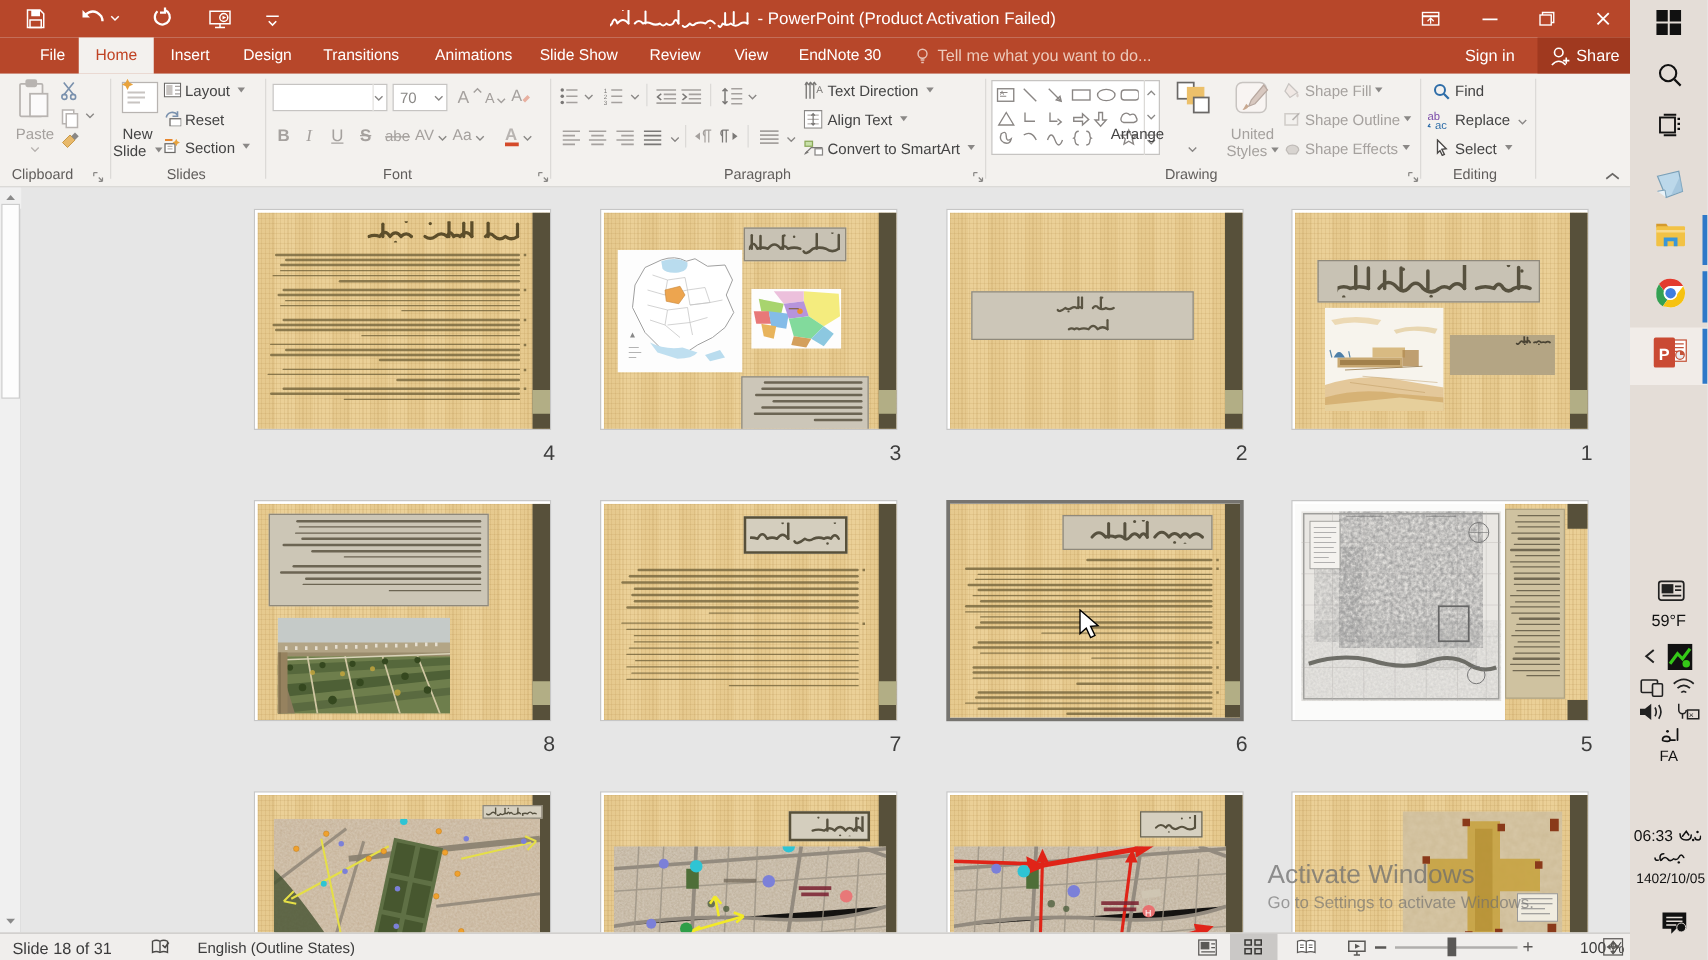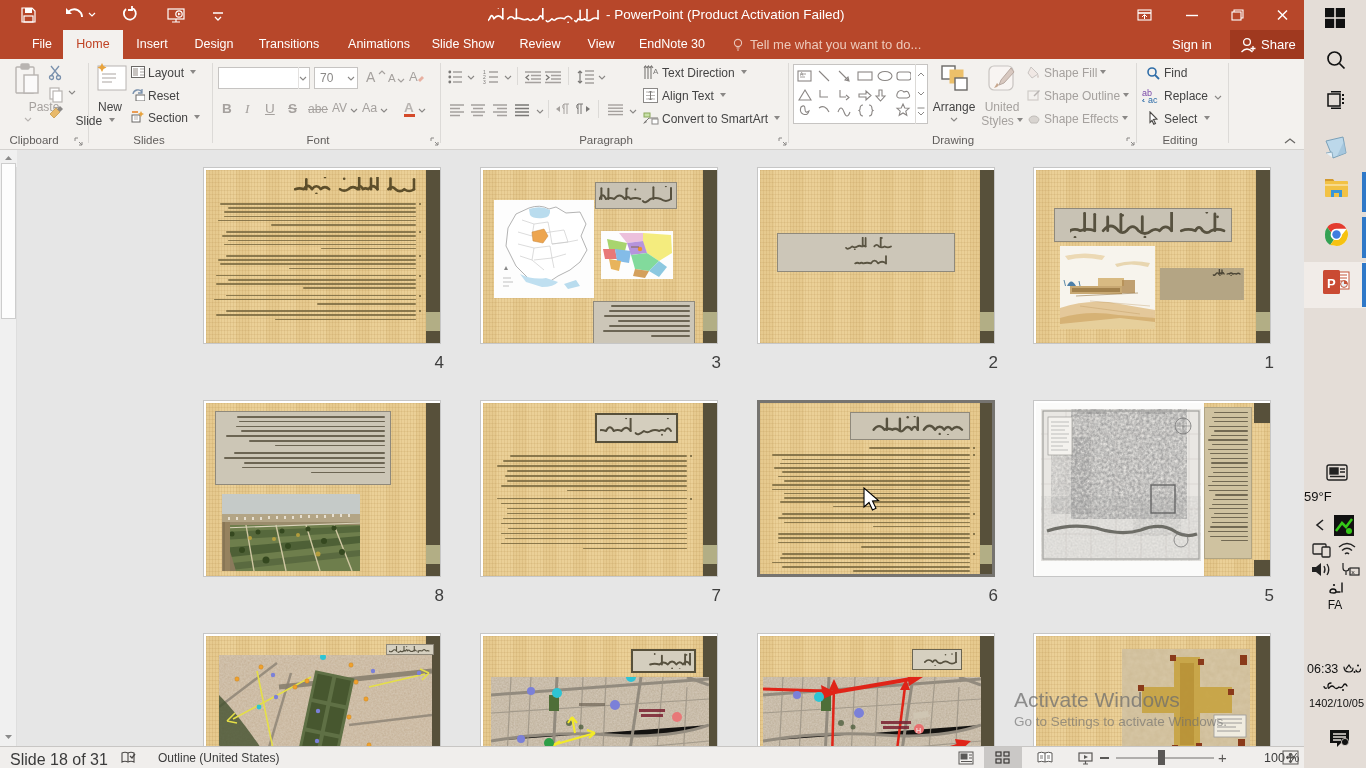--- a/index.html
+++ b/index.html
@@ -90,21 +90,21 @@
       <div class="abs" style="left:1261px;top:7px;font-size:13px;color:#fff">Share</div>
     </div>
     <div class="abs" style="left:0;top:59px;width:1304px;height:91px;background:#f3f1ee;border-bottom:1px solid #d4d2cf"></div>
     <svg class="abs" style="left:12px;top:63px" width="32" height="36" viewBox="0 0 32 36">
       <g stroke="#b8b4b1" stroke-width="1.4" fill="#f6f4f2">
         <rect x="4" y="4" width="18" height="26" rx="1"></rect>
         <rect x="9" y="1" width="8" height="5" rx="1" fill="#b8b4b1"></rect>
         <rect x="12" y="12" width="14" height="18" fill="#fbfafa"></rect>
       </g>
     </svg>
-    <div class="abs" style="left:16px;top:100px;width:56px;text-align:center;font-size:12px;color:#a5a19e">Paste</div>
+    <div class="abs" style="left:0px;top:100px;width:56px;text-align:center;font-size:12px;color:#a5a19e">Paste</div>
     <svg class="abs" style="left:24px;top:117px" width="8" height="5" viewBox="0 0 8 5">
       <path d="M1 1 l3 3 l3 -3" stroke="#b8b4b1" fill="none" stroke-width="1.1"></path>
     </svg>
     <svg class="abs" style="left:48px;top:64px" width="18" height="60" viewBox="0 0 18 60">
       <g stroke="#7a91ad" stroke-width="1.3" fill="none">
         <path d="M3 2 l8 10 M11 2 l-8 10"></path>
         <circle cx="3.5" cy="13.5" r="2"></circle>
         <circle cx="10.5" cy="13.5" r="2"></circle>
       </g>
       <g stroke="#b8b4b1" stroke-width="1.2" fill="#fff">
@@ -123,21 +123,21 @@
     </svg>
     <div class="abs" style="left:88px;top:63px;width:1px;height:80px;background:#dcdad7"></div>
     <svg class="abs" style="left:94px;top:62px" width="34" height="32" viewBox="0 0 34 32">
       <rect x="4" y="4" width="28" height="24" fill="#fff" stroke="#b8b4b1"></rect>
       <path d="M8 12 h14 M8 16 h14 M8 20 h10" stroke="#c8c4c1" stroke-width="1.5"></path>
       <g fill="#e8a33d">
         <path d="M8 1 l1.5 3 l3 1.5 l-3 1.5 l-1.5 3 l-1.5 -3 l-3 -1.5 l3 -1.5 Z"></path>
       </g>
     </svg>
     <div class="abs" style="left:82px;top:100px;width:56px;text-align:center;font-size:12px;color:#444">New</div>
-    <div class="abs" style="left:67px;top:114px;width:56px;text-align:center;font-size:12px;color:#444">Slide <i class="cv"></i></div>
+    <div class="abs" style="left:82px;top:114px;width:56px;text-align:center;font-size:12px;color:#444">Slide <i class="cv"></i></div>
     <svg class="abs" style="left:131px;top:66px" width="14" height="12" viewBox="0 0 14 12">
       <rect x="0.5" y="0.5" width="13" height="11" fill="#fff" stroke="#6a6866"></rect>
       <rect x="2" y="2" width="5" height="8" fill="#c8c4c1"></rect>
       <path d="M9 3 h4 M9 6 h4 M9 9 h4" stroke="#a8a4a1" stroke-width="1"></path>
     </svg>
     <div class="abs" style="left:148px;top:66px;font-size:12px;color:#444">Layout <i class="cv"></i></div>
     <svg class="abs" style="left:131px;top:88px" width="14" height="13" viewBox="0 0 14 13">
       <path d="M2 6 a5 5 0 0 1 9 -2 M11 1 v4 h-4" stroke="#7a91ad" fill="none" stroke-width="1.3"></path>
       <rect x="5" y="7" width="9" height="6" fill="#fff" stroke="#6a6866"></rect>
     </svg>
@@ -336,21 +336,21 @@
         <path d="M1 6 l3 -3 l3 3"></path>
         <path d="M1 22 l3 3 l3 -3"></path>
         <path d="M0.5 38 h7 M1 42 l3 3 l3 -3"></path>
       </g>
     </svg>
     <svg class="abs" style="left:941px;top:65px" width="28" height="27" viewBox="0 0 28 27">
       <rect x="1" y="1" width="13" height="13" fill="#fff" stroke="#6a6866" stroke-width="1.4"></rect>
       <rect x="9" y="5" width="13" height="13" fill="#ecc06a" stroke="#ecc06a"></rect>
       <rect x="14" y="13" width="12" height="12" fill="#fff" stroke="#6a6866" stroke-width="1.4"></rect>
     </svg>
-    <div class="abs" style="left:926px;top:100px;width:56px;text-align:center;font-size:12px;color:#444">Arrange</div>
+    <div class="abs" style="left:882px;top:100px;width:56px;text-align:center;font-size:12px;color:#444">Arrange</div>
     <svg class="abs" style="left:950px;top:117px" width="8" height="5" viewBox="0 0 8 5">
       <path d="M1 1 l3 3 l3 -3" stroke="#8a8886" fill="none" stroke-width="1.1"></path>
     </svg>
     <svg class="abs" style="left:987px;top:64px" width="30" height="29" viewBox="0 0 30 29">
       <rect x="2" y="2" width="24" height="24" rx="5" fill="#f8f4f2" stroke="#c8c4c1" stroke-width="1.2"></rect>
       <path d="M24 4 L14 16 l-2 5 l5 -2 L27 8 Z" fill="#d8c8c0" stroke="#b8a8a0"></path>
       <path d="M12 21 q-2 3 -5 3 q2 -3 3 -5 Z" fill="#c8a890"></path>
     </svg>
     <div class="abs" style="left:974px;top:100px;width:56px;text-align:center;font-size:12px;color:#a5a19e;color:#a5a19e">United</div>
     <div class="abs" style="left:974px;top:114px;width:56px;text-align:center;font-size:12px;color:#a5a19e;color:#a5a19e">Styles<i class="cv"></i></div>
@@ -1150,29 +1150,29 @@
               <rect x="92" y="66" width="32" height="22" fill="#f0ece0" stroke="#999" stroke-width="0.8"></rect>
               <g stroke="#888" stroke-width="0.8">
                 <path d="M95 70 H120 M95 74 H120 M95 78 H114 M95 82 H118"></path>
               </g>
             </svg>
           </div>
         </div>
       </div>
     </div>
     <div class="abs" style="left:0;top:746px;width:1304px;height:22px;background:#f0eeec;border-top:1px solid #c8c6c4">
-      <div class="abs" style="left:10px;top:4px;font-size:16px;color:#3b3b3b">Slide 18 of 31</div>
+      <div class="abs" style="left:10px;top:4px;font-size:13px;color:#3b3b3b">Slide 18 of 31</div>
       <svg class="abs" style="left:120px;top:3px" width="17" height="16" viewBox="0 0 17 16">
         <g stroke="#4a4846" fill="none" stroke-width="1.1">
           <path d="M2 3 q3 -1.5 6 0 q3 -1.5 6 0 v9 q-3 -1.5 -6 0 q-3 -1.5 -6 0 Z"></path>
           <path d="M8 3 v9"></path>
           <path d="M10 6 l2 2 l3 -4" stroke-width="1.3"></path>
         </g>
       </svg>
-      <div class="abs" style="left:158px;top:4px;font-size:12px;color:#3b3b3b">Outline (United States)</div>
+      <div class="abs" style="left:158px;top:4px;font-size:12px;color:#3b3b3b">English (Outline States)</div>
       <svg class="abs" style="left:958px;top:4px" width="16" height="14" viewBox="0 0 16 14">
         <g stroke="#5a5856" fill="none">
           <rect x="1" y="1" width="14" height="12"></rect>
           <rect x="3" y="3" width="6" height="5" fill="#5a5856"></rect>
           <path d="M11 4 h3 M11 7 h3 M3 10.5 h11"></path>
         </g>
       </svg>
       <div class="abs" style="left:984px;top:0;width:38px;height:21px;background:#cac8c6"></div>
       <svg class="abs" style="left:995px;top:4px" width="16" height="14" viewBox="0 0 16 14">
         <g fill="none" stroke="#3a3836" stroke-width="1.2">
@@ -1262,21 +1262,21 @@
       <rect x="1" y="2" width="17" height="24" rx="1.5" fill="#ca4a33"></rect>
       <text x="5" y="20" font-size="13" font-weight="bold" fill="#fff" font-family="Liberation Sans">P</text>
     </svg>
     <svg class="abs" style="left:22px;top:463px" width="22" height="20" viewBox="0 0 22 20">
       <g fill="none" stroke="#222" stroke-width="1.4">
         <rect x="1" y="2" width="20" height="15" rx="2"></rect>
         <rect x="4" y="5" width="8" height="6" fill="#222"></rect>
         <path d="M14 6 h5 M14 9 h5 M4 13.5 h15"></path>
       </g>
     </svg>
-    <div class="abs" style="left:0;top:489px;width:62px;font-size:13px;color:#111">59°F</div>
+    <div class="abs" style="left:0;top:489px;width:62px;text-align:center;font-size:13px;color:#111">59°F</div>
     <svg class="abs" style="left:10px;top:518px" width="12" height="14" viewBox="0 0 12 14">
       <path d="M9 2 L3 7 L9 12" stroke="#222" fill="none" stroke-width="1.6"></path>
     </svg>
     <svg class="abs" style="left:30px;top:515px" width="20" height="21" viewBox="0 0 20 21">
       <rect width="20" height="21" fill="#111"></rect>
       <path d="M2 16 L8 8 L12 12 L18 4" stroke="#35c818" stroke-width="2.5" fill="none"></path>
       <circle cx="15" cy="16" r="3" fill="#35c818"></circle>
     </svg>
     <svg class="abs" style="left:8px;top:541px" width="19" height="17" viewBox="0 0 19 17">
       <g fill="none" stroke="#222" stroke-width="1.3">

